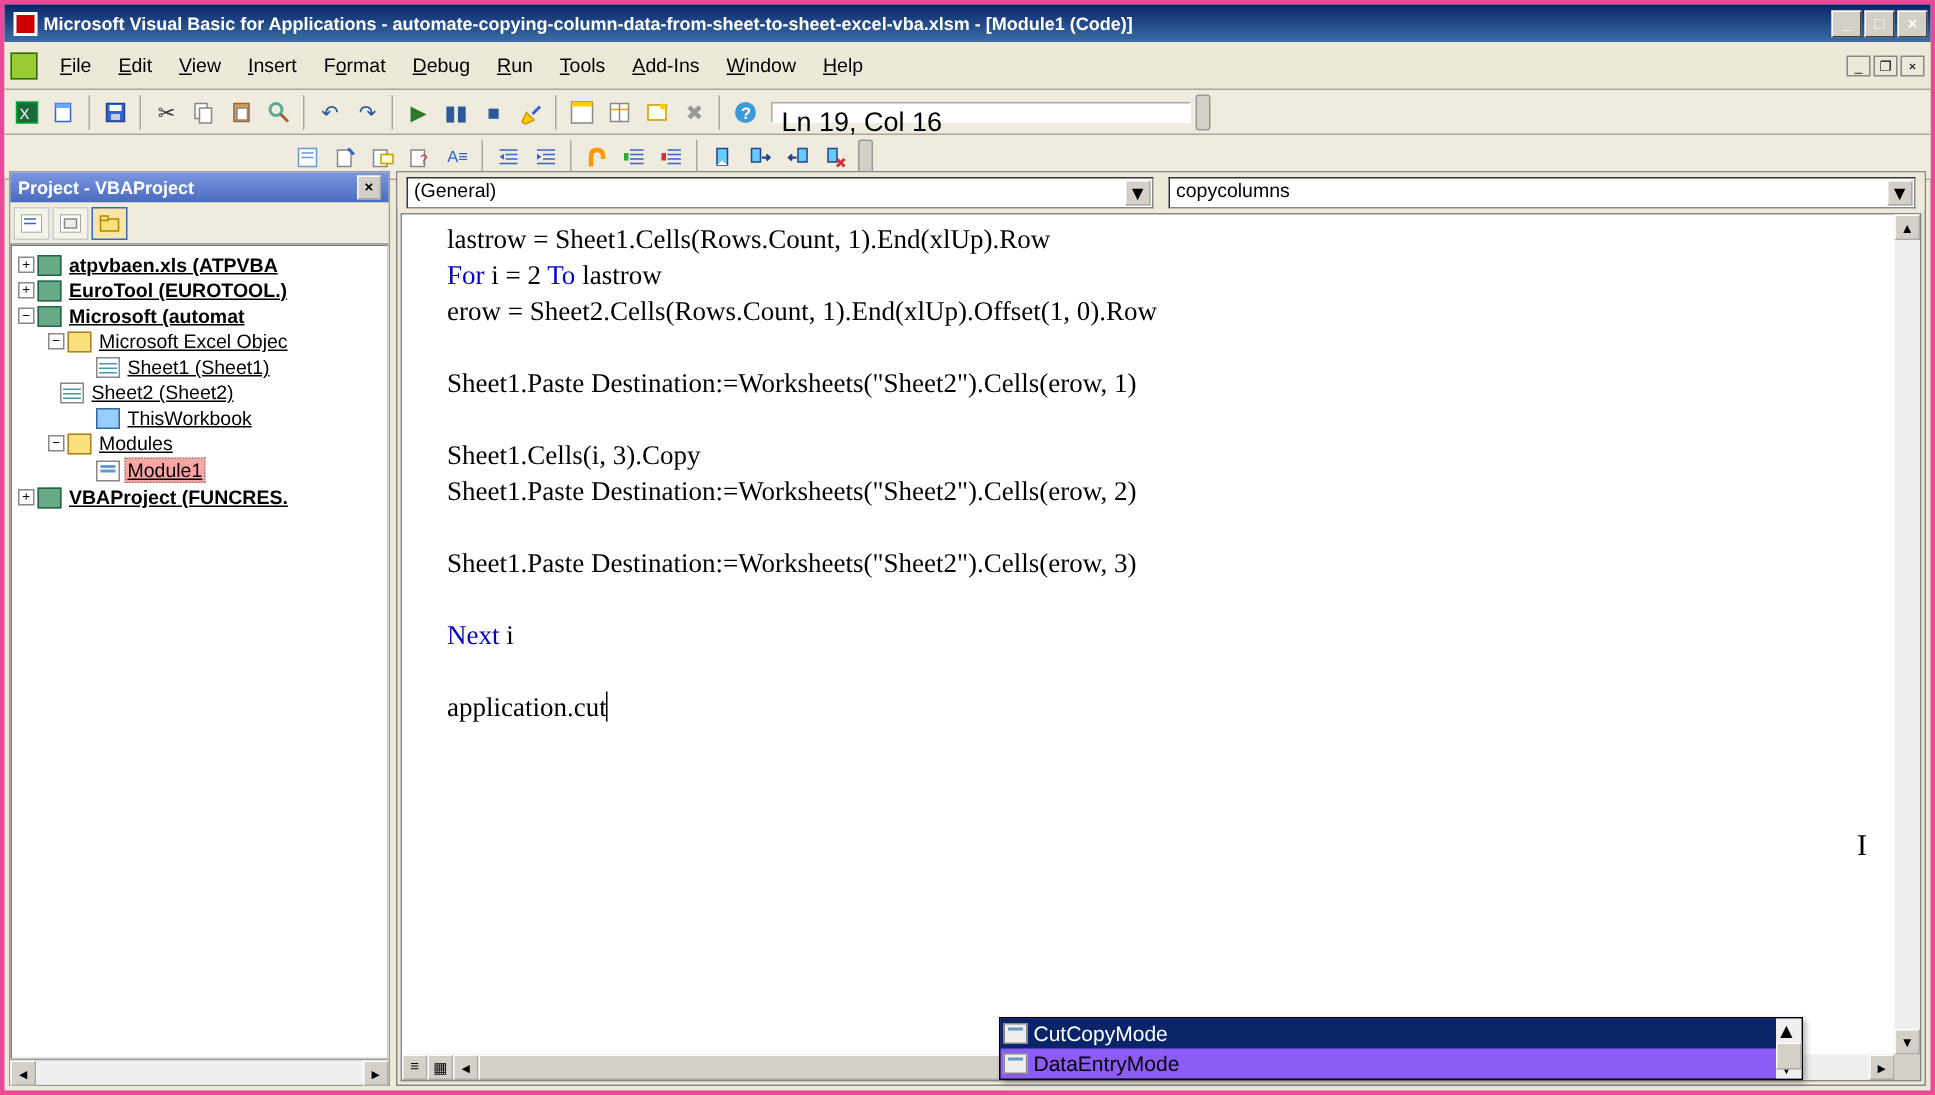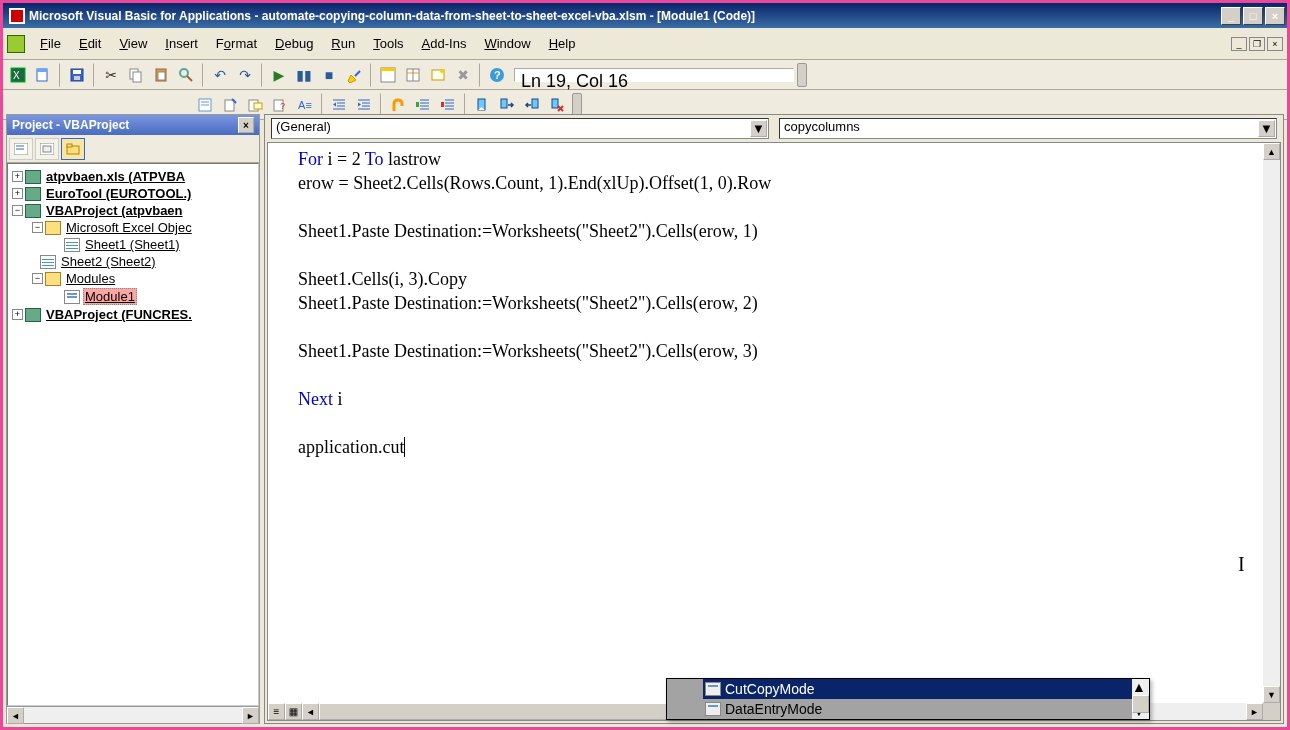--- a/index.html
+++ b/index.html
@@ -66,21 +66,21 @@
   .vscroll { position:absolute; top:0; right:0; bottom:17px; width:17px; background:#efefef; display:flex; flex-direction:column;}
   .vscroll .arrow, .hscroll2 .arrow { width:17px; height:17px; background:#d4d0c8; border:1px outset #fff; font-size:9px; display:flex; align-items:center; justify-content:center; cursor:pointer;}
   .vscroll .track { flex:1; }
   .hscroll2 { position:absolute; left:0; right:17px; bottom:0; height:17px; background:#efefef; display:flex;}
   .hscroll2 .splitbtns { display:flex; }
   .hscroll2 .sbtn { width:17px; height:17px; background:#d4d0c8; border:1px outset #fff; font-size:10px; display:flex; align-items:center; justify-content:center;}
   .hscroll2 .track { flex:1; position:relative;}
   .hscroll2 .thumb { position:absolute; left:0; top:0; bottom:0; width:60%; background:#d4d0c8; border:1px outset #fff;}
   .corner { position:absolute; right:0; bottom:0; width:17px; height:17px; background:#d4d0c8; }
   
-  .intellisense { position:absolute; left:398px; bottom:0; width:484px; background:#a3a3a3; border:1px solid #000; font-family:"Segoe UI", Tahoma, sans-serif; font-size:14px; box-shadow:2px 2px 4px rgba(0,0,0,0.3);padding-left:36px;}
+  .intellisense { position:absolute; left:398px; bottom:0; width:536px; background:#8b5cf6; border:1px solid #000; font-family:"Segoe UI", Tahoma, sans-serif; font-size:14px; box-shadow:2px 2px 4px rgba(0,0,0,0.3);}
   .intellisense .row { display:flex; align-items:center; height:20px; padding:0 4px 0 2px; gap:4px; color:#000;}
   .intellisense .row.sel { background:#0a246a; color:#fff; }
   .intellisense .row .pic { width:16px; height:14px; border:1px solid #888; background:#eee; flex-shrink:0; position:relative;}
   .intellisense .row .pic::after{content:""; position:absolute; left:2px; top:2px; right:2px; height:2px; background:#69b;}
   .intellisense .isscroll { position:absolute; top:0; right:0; bottom:0; width:17px; background:#efefef; display:flex; flex-direction:column;}
   .intellisense .isscroll .track{flex:1; position:relative;}
   .intellisense .isscroll .thumb{position:absolute; top:0; left:0; right:0; height:18px; background:#d4d0c8; border:1px outset #fff;}
 </style>
 </head>
 <body>
@@ -337,34 +337,38 @@
             <span class="tlabel"><b>atpvbaen.xls (ATPVBA</b></span>
           </div>
         <div class="tnode" style="padding-left:2px">
             <span class="exp">+</span>
             <span class="ticon ic-proj"></span>
             <span class="tlabel"><b>EuroTool (EUROTOOL.)</b></span>
           </div>
         <div class="tnode" style="padding-left:2px">
             <span class="exp">−</span>
             <span class="ticon ic-proj"></span>
-            <span class="tlabel"><b>VBAProject (atpvbaen</b></span>
+            <span class="tlabel"><b>Microsoft (automat</b></span>
           </div>
         <div class="tnode" style="padding-left:22px">
             <span class="exp">−</span>
             <span class="ticon ic-folder"></span>
             <span class="tlabel">Microsoft Excel Objec</span>
           </div>
         <div class="tnode" style="padding-left:56px">
             <span class="ticon ic-sheet"></span>
             <span class="tlabel">Sheet1 (Sheet1)</span>
           </div>
         <div class="tnode" style="padding-left:32px">
             <span class="ticon ic-sheet"></span>
             <span class="tlabel">Sheet2 (Sheet2)</span>
+          </div>
+        <div class="tnode" style="padding-left:56px">
+            <span class="ticon ic-wb"></span>
+            <span class="tlabel">ThisWorkbook</span>
           </div>
         <div class="tnode" style="padding-left:22px">
             <span class="exp">−</span>
             <span class="ticon ic-folder"></span>
             <span class="tlabel">Modules</span>
           </div>
         <div class="tnode sel" style="padding-left:56px">
             <span class="ticon ic-mod"></span>
             <span class="tlabel">Module1</span>
           </div>
@@ -387,20 +391,21 @@
           <span>(General)</span>
           <span class="ddbtn">▼</span>
         </div>
         <div class="dd">
           <span>copycolumns</span>
           <span class="ddbtn">▼</span>
         </div>
       </div>
       <div class="codewrap">
         <div class="code">
+<div><span>lastrow = Sheet1.Cells(Rows.Count, 1).End(xlUp).Row</span></div>
 <div><span class="kw">For</span><span> i = 2 </span><span class="kw">To</span><span> lastrow</span></div>
 <div><span>erow = Sheet2.Cells(Rows.Count, 1).End(xlUp).Offset(1, 0).Row</span></div>
 <div>&nbsp;</div>
 <div><span>Sheet1.Paste Destination:=Worksheets("Sheet2").Cells(erow, 1)</span></div>
 <div>&nbsp;</div>
 <div><span>Sheet1.Cells(i, 3).Copy</span></div>
 <div><span>Sheet1.Paste Destination:=Worksheets("Sheet2").Cells(erow, 2)</span></div>
 <div>&nbsp;</div>
 <div><span>Sheet1.Paste Destination:=Worksheets("Sheet2").Cells(erow, 3)</span></div>
 <div>&nbsp;</div>

